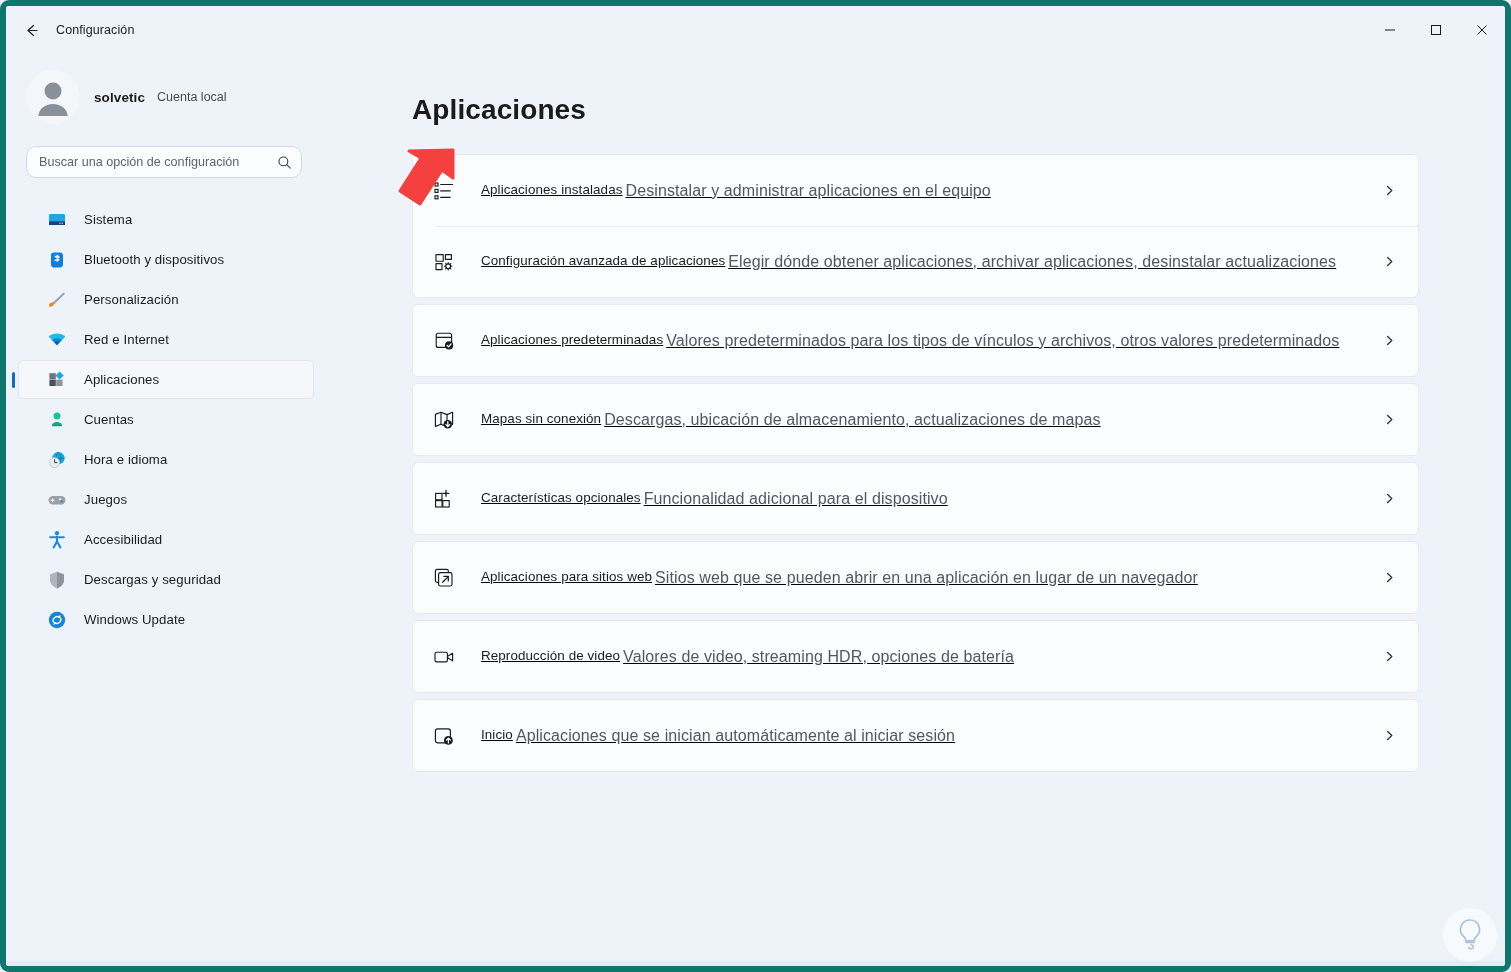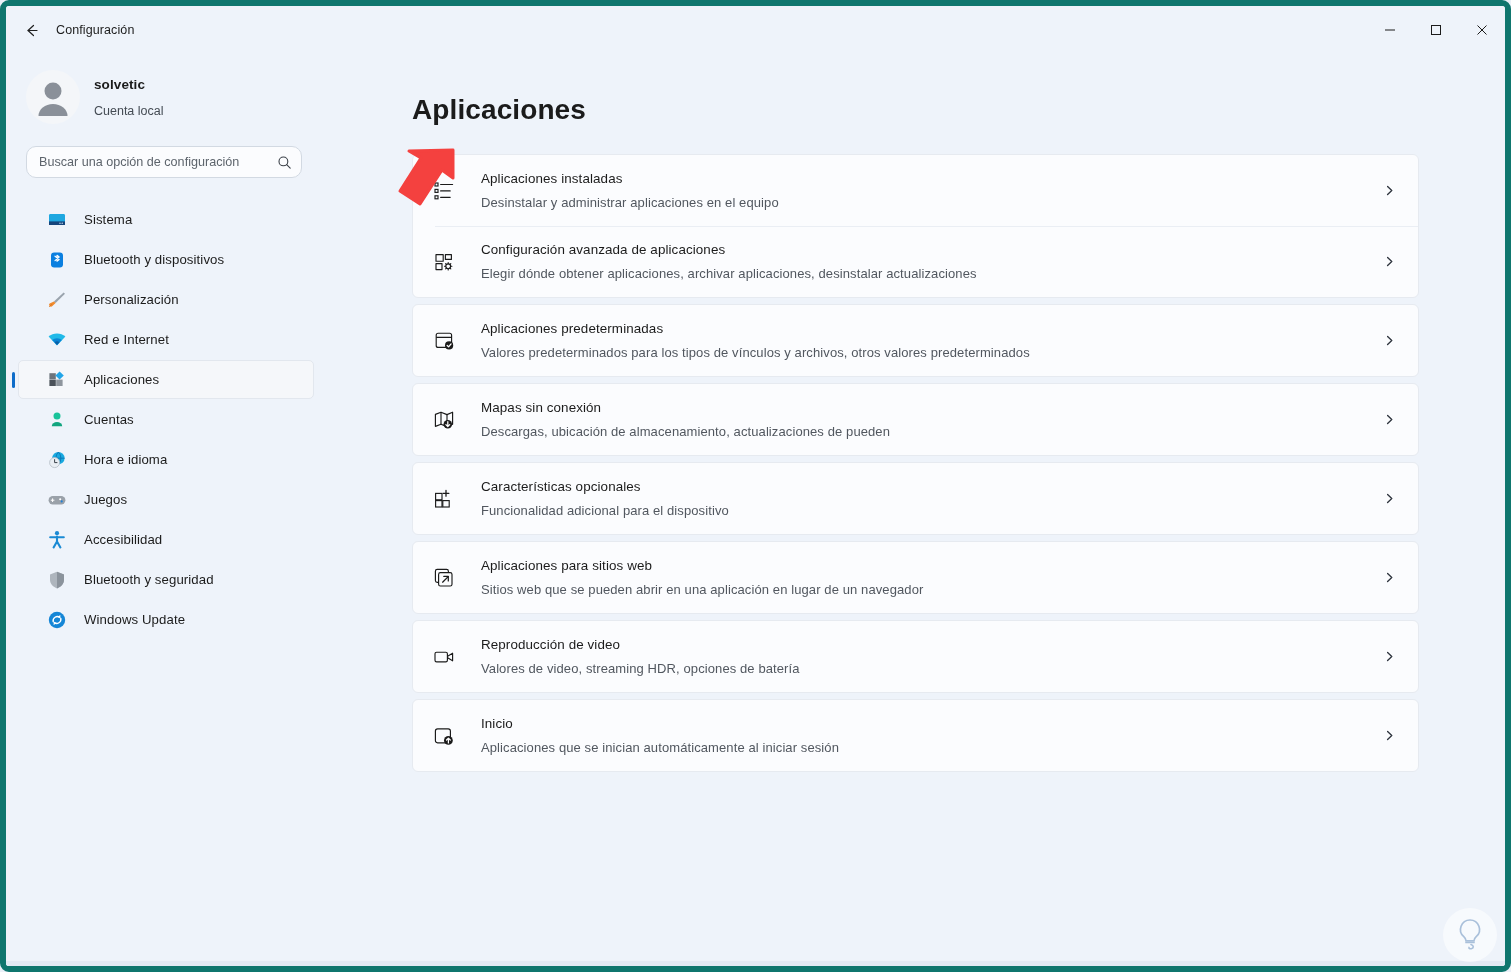--- a/index.html
+++ b/index.html
@@ -95,21 +95,21 @@
     height: 78px;
   }
   #avatar {
     width: 54px; height: 54px;
     border-radius: 50%;
     background: #f4f6f9;
     display: flex; align-items: center; justify-content: center;
     overflow: hidden;
     flex: 0 0 54px;
   }
-  #acct-text { display: flex; flex-direction: column; gap: 12px; }
+  #acct-text { display: flex; flex-direction: row; gap: 12px; }
   #acct-name { font-size: 13.5px; font-weight: bold; color: #1b1b1b; letter-spacing: .1px; }
   #acct-type { font-size: 12.5px; color: #444b53; }
 
   #searchbox {
     margin: 14px 0 0 20px;
     width: 276px;
     height: 32px;
     background: #fbfcfe;
     border: 1px solid #d2d9e2;
     border-radius: 10px;
@@ -214,29 +214,29 @@
     height: 1px;
     background: #eaeef4;
   }
   .card-icon {
     width: 26px; height: 26px;
     flex: 0 0 26px;
     display: flex; align-items: center; justify-content: center;
     margin-right: 24px;
   }
   .card-icon svg { display: block; }
-  .card-text { display: flex; flex-direction: column; gap: 9px; min-width: 0; }
+  .card-text { display: flex; flex-direction: row; gap: 3px; min-width: 0; text-decoration: underline; }
   .card-title {
     font-size: 13.4px;
     color: #1b1b1b;
     letter-spacing: .1px;
     white-space: nowrap;
   }
   .card-sub {
-    font-size: 13px;
+    font-size: 16px;
     color: #51575f;
     letter-spacing: .1px;
     white-space: nowrap;
   }
   .card-chevron {
     margin-left: auto;
     width: 18px; height: 18px;
     display: flex; align-items: center; justify-content: center;
     flex: 0 0 18px;
   }
@@ -436,21 +436,21 @@
           <span class="nav-label">Accesibilidad</span>
         </div>
 
         <div class="nav-item">
           <span class="nav-icon">
             <svg width="20" height="20" viewBox="0 0 20 20">
               <path d="M10 1.8 L17 4.4 v5.4 c0 4.4 -3.4 7.2 -7 8.6 c-3.6 -1.4 -7 -4.2 -7 -8.6 V4.4 Z" fill="#aeb5bd"></path>
               <path d="M10 1.8 L17 4.4 v5.4 c0 4.4 -3.4 7.2 -7 8.6 Z" fill="#8b939c"></path>
             </svg>
           </span>
-          <span class="nav-label">Bluetooth y seguridad</span>
+          <span class="nav-label">Descargas y seguridad</span>
         </div>
 
         <div class="nav-item">
           <span class="nav-icon">
             <svg width="20" height="20" viewBox="0 0 20 20">
               <circle cx="10" cy="10" r="8.2" fill="#1586d6"></circle>
               <path d="M6.2 11.6 a4.2 4.2 0 0 1 6.6 -4.2" stroke="#fff" stroke-width="1.4" fill="none" stroke-linecap="round"></path>
               <path d="M13.8 8.4 a4.2 4.2 0 0 1 -6.6 4.2" stroke="#fff" stroke-width="1.4" fill="none" stroke-linecap="round"></path>
               <path d="M13.4 4.9 L13.1 8.0 L10.2 7.0 Z" fill="#fff"></path>
               <path d="M6.6 15.1 L6.9 12.0 L9.8 13.0 Z" fill="#fff"></path>
@@ -542,21 +542,21 @@
             <span class="card-icon">
               <svg width="24" height="24" viewBox="0 0 24 24" fill="none">
                 <path d="M3.4 6.4 L9 4.2 L15 6.6 L20.6 4.2 V16.2 L15 18.6 L9 16.2 L3.4 18.4 Z" stroke="#1b1b1b" stroke-width="1.15" stroke-linejoin="round"></path>
                 <path d="M9 4.2 V16.2 M15 6.6 V18.6" stroke="#1b1b1b" stroke-width="1.15"></path>
                 <circle cx="15.8" cy="16.2" r="4.3" fill="#1b1b1b"></circle>
                 <path d="M15.8 13.7 V18.4 M13.9 16.6 L15.8 18.5 L17.7 16.6" stroke="#fff" stroke-width="1.25" stroke-linecap="round" stroke-linejoin="round" fill="none"></path>
               </svg>
             </span>
             <span class="card-text">
               <span class="card-title">Mapas sin conexión</span>
-              <span class="card-sub">Descargas, ubicación de almacenamiento, actualizaciones de pueden</span>
+              <span class="card-sub">Descargas, ubicación de almacenamiento, actualizaciones de mapas</span>
             </span>
             <span class="card-chevron">
               <svg width="13" height="13" viewBox="0 0 13 13" fill="none">
                 <path d="M4.6 2.4 L8.8 6.5 L4.6 10.6" stroke="#313740" stroke-width="1.35" stroke-linecap="round" stroke-linejoin="round"></path>
               </svg>
             </span>
           </div>
         </div>
 
         <div class="card-group">

